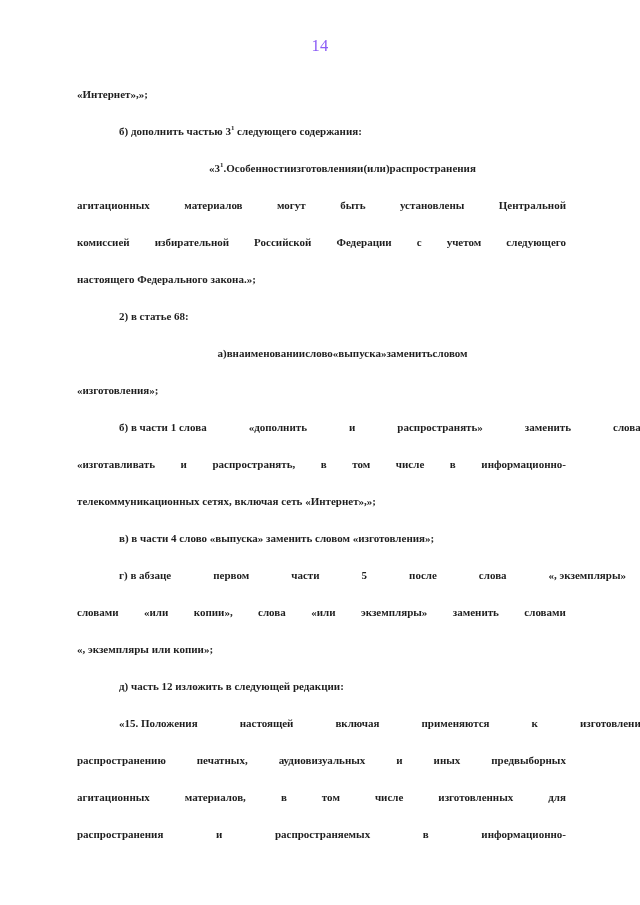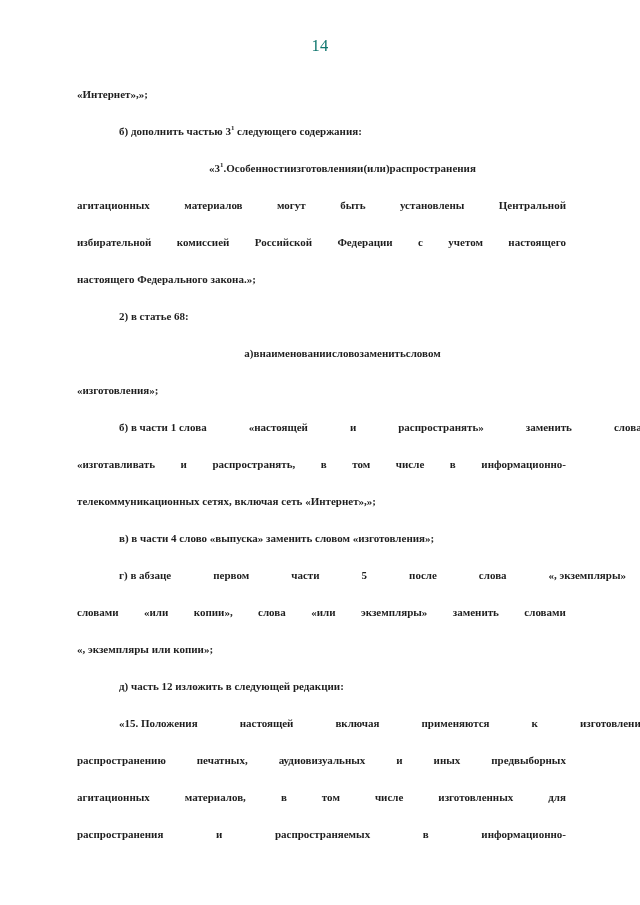--- a/index.html
+++ b/index.html
@@ -19,21 +19,21 @@
     -webkit-font-smoothing: antialiased;
   }
   .page-number {
     position: absolute;
     top: 38px;
     left: 0;
     width: 640px;
     text-align: center;
     font-size: 16.5px;
     line-height: 1;
-    color: #0f766e;
+    color: #8b5cf6;
     letter-spacing: 0.3px;
   }
   .body-text {
     position: absolute;
     left: 77px;
     top: 76px;
     width: 489px;
   }
   
   .ln {
@@ -116,53 +116,54 @@
     <div class="ln just">
       <span class="w">агитационных</span>
       <span class="w">материалов</span>
       <span class="w">могут</span>
       <span class="w">быть</span>
       <span class="w">установлены</span>
       <span class="w">Центральной</span>
     </div>
 
     <div class="ln just">
+      <span class="w">комиссией</span>
       <span class="w">избирательной</span>
-      <span class="w">комиссией</span>
       <span class="w">Российской</span>
       <span class="w">Федерации</span>
       <span class="w">с</span>
       <span class="w">учетом</span>
-      <span class="w">настоящего</span>
+      <span class="w">следующего</span>
     </div>
 
     <div class="ln flow">
       <span class="w">настоящего Федерального закона.»;</span>
     </div>
 
     <div class="ln flow indent">
       <span class="w">2) в статье 68:</span>
     </div>
 
     <div class="ln just indent">
       <span class="w">а)</span>
       <span class="w">в</span>
       <span class="w">наименовании</span>
       <span class="w">слово</span>
+      <span class="w">«выпуска»</span>
       <span class="w">заменить</span>
       <span class="w">словом</span>
     </div>
 
     <div class="ln flow">
       <span class="w">«изготовления»;</span>
     </div>
 
     <div class="ln loose indent">
       <span class="w">б) в части 1 слова</span>
-      <span class="w">«настоящей</span>
+      <span class="w">«дополнить</span>
       <span class="w">и</span>
       <span class="w">распространять»</span>
       <span class="w">заменить</span>
       <span class="w">словами</span>
     </div>
 
     <div class="ln just">
       <span class="w">«изготавливать</span>
       <span class="w">и</span>
       <span class="w">распространять,</span>

